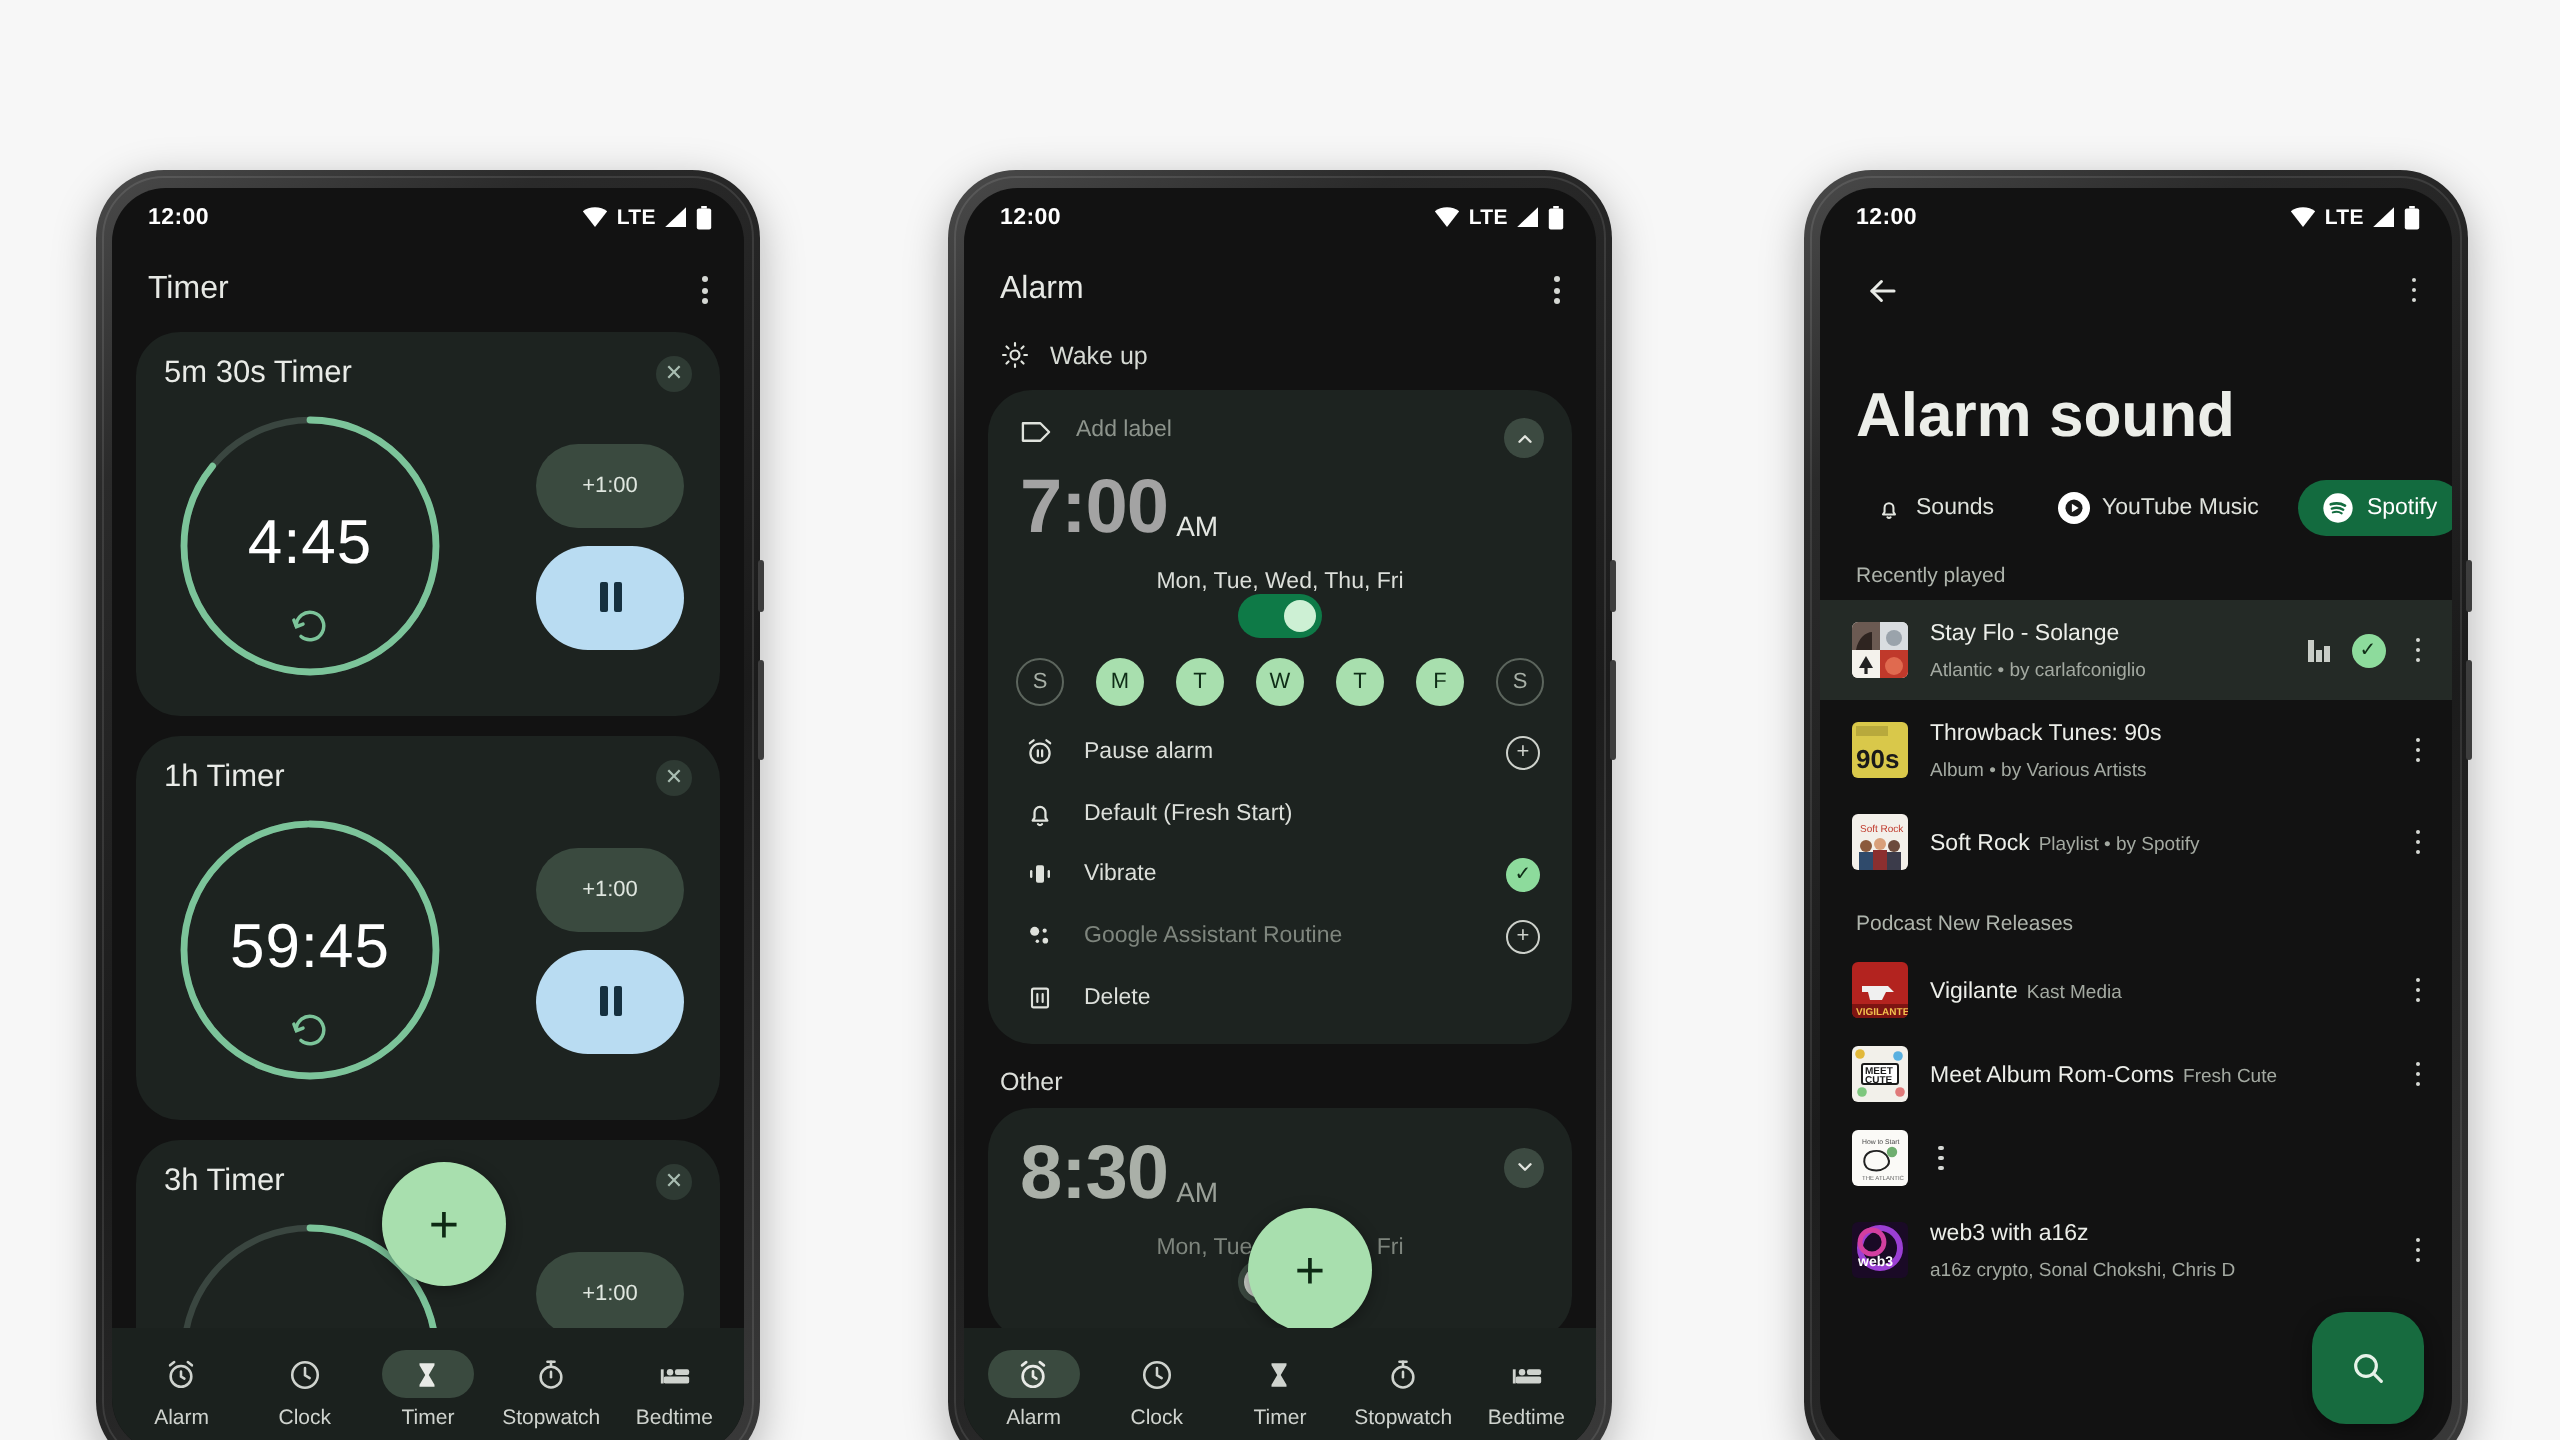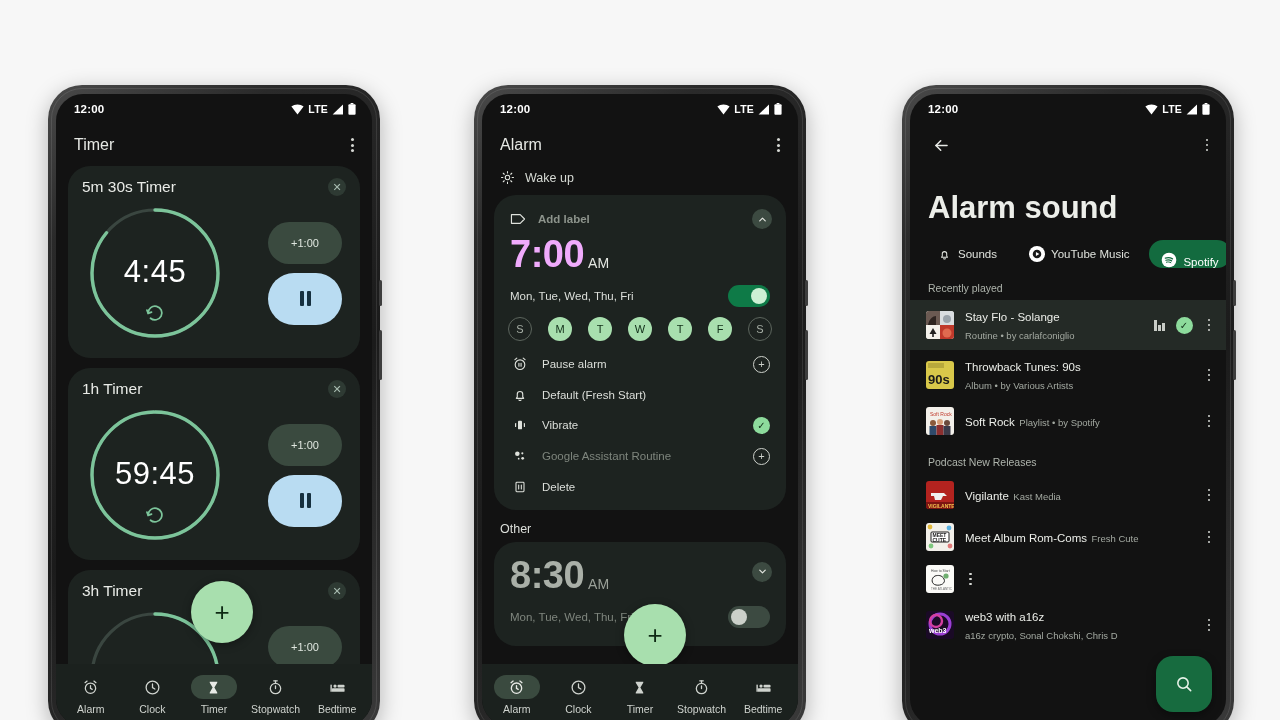--- a/index.html
+++ b/index.html
@@ -48,21 +48,21 @@
   }
 
   
   .statusbar {
     height: 30px;
     display: flex; align-items: center; justify-content: space-between;
     padding: 0 16px 0 18px;
     font-size: 11.5px; font-weight: bold; letter-spacing: .2px;
     color: #fff;
   }
-  .status-right { display:flex; align-items:center; gap:4px; }
+  .status-right { display:flex; gap:4px; }
   .status-right .lte { font-size: 10.5px; font-weight: bold; }
   svg { display:block; }
 
   
   .appbar {
     height: 42px;
     display:flex; align-items:center; justify-content:space-between;
     padding: 0 14px 0 18px;
   }
   .appbar-title { font-size: 16px; color:#e6e8e4; }
@@ -150,40 +150,40 @@
     padding: 4px 18px 10px 18px;
     font-size: 12.5px; color:#d6dad4;
   }
   .alarm-card {
     margin: 0 12px;
     background:#1d2320;
     border-radius: 22px;
     padding: 10px 0 8px 0;
   }
   .addlabel-row {
-    display:flex; align-items:center; gap:12px;
+    display:flex; gap:12px;
     padding: 4px 14px 2px 16px;
-    font-weight: bold;
   }
   .addlabel-text { font-size:11.5px; color:#8d948c; flex:1; }
   .chev-btn {
     width:20px; height:20px; border-radius:50%;
     background:#3c4a41;
     display:flex; align-items:center; justify-content:center;
     cursor:pointer;
   }
   .big-time {
     padding: 4px 16px 2px 16px;
     display:flex; align-items:flex-end; gap:4px;
   }
-  .big-time .hhmm { font-size: 38px; font-weight: bold; color:#f0abfc; letter-spacing:-.5px; line-height:1.05;}
+  .big-time .hhmm { font-size: 38px; font-weight: bold; color:#a3a3a3; letter-spacing:-.5px; line-height:1.05;}
   .big-time .ampm { font-size: 14px; color:#e4e7e2; padding-bottom:4px; }
   .days-row {
     display:flex; align-items:center; justify-content:space-between;
     padding: 8px 16px 4px 16px;
+    flex-direction: column;
   }
   .days-text { font-size:11.5px; color:#dcdfda; }
   .switch {
     width:42px; height:22px; border-radius:11px; background:#0e7a47;
     position:relative; cursor:pointer;
   }
   .switch i {
     position:absolute; right:3px; top:3px;
     width:16px; height:16px; border-radius:50%; background:#cdf0d4; display:block;
   }
@@ -236,21 +236,21 @@
   .tabs-row {
     display:flex; align-items:center; gap:8px;
     padding: 0 0 0 14px;
     overflow:hidden; white-space:nowrap;
   }
   .tab {
     display:flex; align-items:center; gap:6px;
     height:28px; padding: 0 12px; border-radius:14px;
     font-size:11.5px; color:#dfe2dc; cursor:pointer; flex:0 0 auto;
   }
-  .tab.sel { background:#136b3f; color:#fff;align-items:flex-end; }
+  .tab.sel { background:#136b3f; color:#fff; }
   .tab-icon { width:16px; height:16px; border-radius:50%; display:flex; align-items:center; justify-content:center; }
   .section-label { padding: 14px 18px 6px 18px; font-size:10.5px; color:#aeb4ac; }
   .track-row {
     display:flex; align-items:center; gap:11px;
     padding: 7px 12px 7px 16px;
     cursor:pointer;
   }
   .track-row.sel { background:#242a26; }
   .art { width:28px; height:28px; border-radius:3px; flex:0 0 auto; overflow:hidden; }
   .track-meta { flex:1; min-width:0; }
@@ -763,21 +763,21 @@
               <circle cx="21" cy="8" r="4" fill="#9aa3ab"></circle>
             <rect x="0" y="14" width="14" height="14" fill="#f4f2ec"></rect>
               <path d="M7 17l3.5 6H3.5z" fill="#222"></path>
               <rect x="6.2" y="22" width="1.6" height="4" fill="#222"></rect>
             <rect x="14" y="14" width="14" height="14" fill="#c0392b"></rect>
               <circle cx="21" cy="22" r="4.5" fill="#e06a4f"></circle>
           </svg>
         </span>
         <span class="track-meta">
           <span class="track-title">Stay Flo - Solange</span>
-          <span class="track-sub">Routine • by carlafconiglio</span>
+          <span class="track-sub">Atlantic • by carlafconiglio</span>
         </span>
         <span class="eq">
             <i style="height:11px"></i>
             <i style="height:6px"></i>
             <i style="height:8px"></i>
           </span>
         <span class="check-circ">✓</span>
         <span class="dots small">
             <i></i>
             <i></i>

